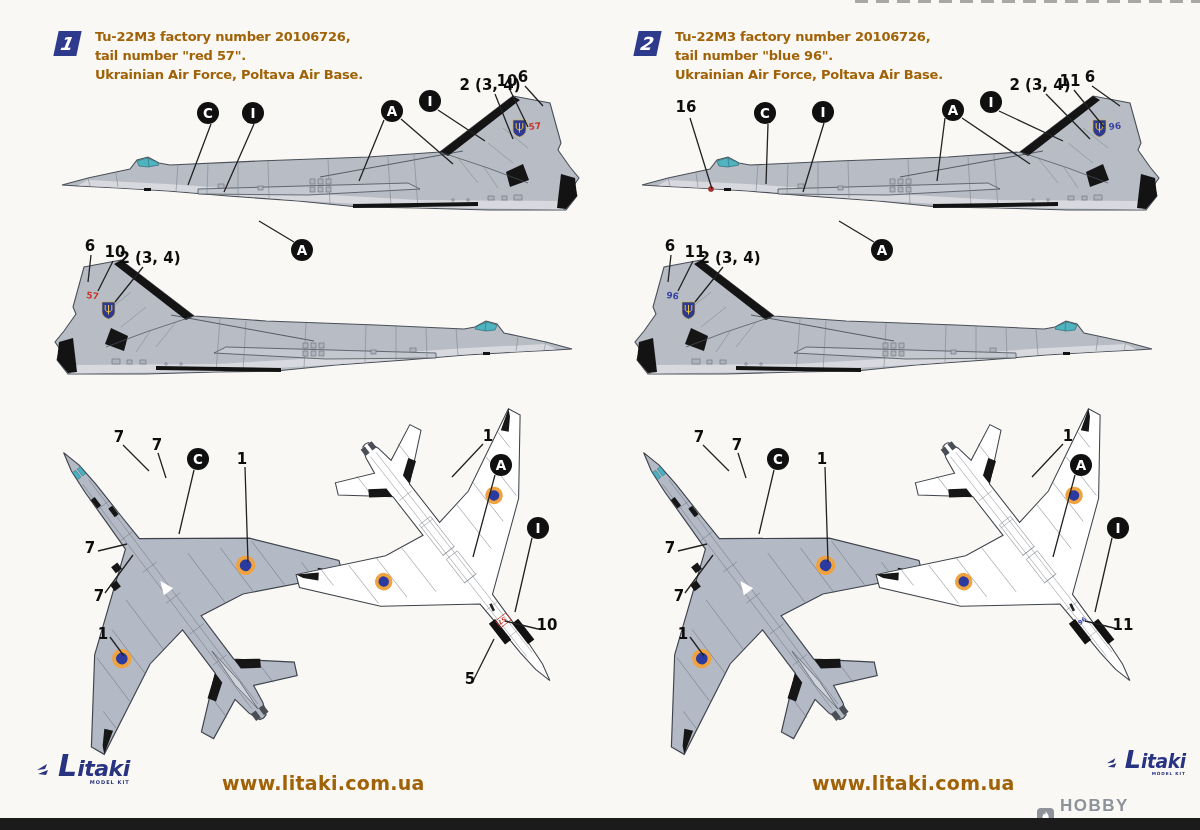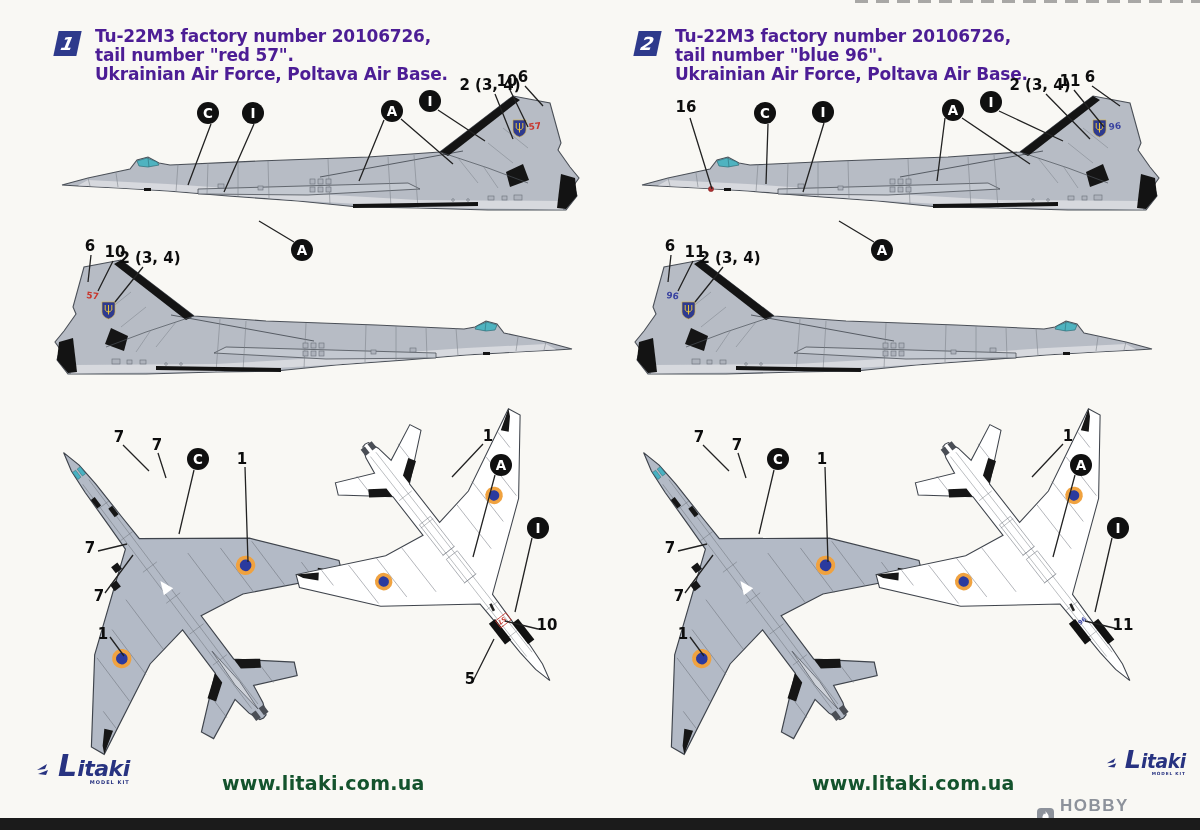--- a/index.html
+++ b/index.html
@@ -1,42 +1,42 @@
 <!DOCTYPE html>
 <html><head>
 <meta charset="utf-8">
 <style>
   html,body{margin:0;padding:0;background:#e8e6e0;}
   .page{position:relative;width:1200px;height:830px;background:#f9f8f4;overflow:hidden;
         font-family:"DejaVu Sans","Liberation Sans",sans-serif;}
   
   .badge{position:absolute;width:23px;height:25px;background:#2e3a8c;transform:skewX(-12deg);
          color:#fff;font-weight:bold;font-style:italic;font-size:18px;text-align:center;line-height:25px;}
-  .title{position:absolute;color:#4c1d95;font-weight:bold;font-size:17px;line-height:19px;letter-spacing:-0.2px;}
+  .title{position:absolute;color:#a16207;font-weight:bold;font-size:13px;line-height:19px;letter-spacing:-0.2px;}
   
   svg.art{position:absolute;overflow:visible;}
   svg.rotL{transform:rotate(-37deg);transform-origin:50% 50%;}
   svg.rotR{transform:rotate(142deg);transform-origin:50% 50%;}
   .defs-svg{position:absolute;width:0;height:0;overflow:hidden;}
   
   .overlay{position:absolute;left:0;top:0;pointer-events:none;}
   .ldr{stroke:#222;stroke-width:1.3;fill:none;}
   .cdot{fill:#101010;}
   .cltr{fill:#fff;font-size:13.5px;font-weight:bold;text-anchor:middle;}
   .clab{fill:#0d0d0d;font-size:15px;font-weight:bold;text-anchor:middle;}
   .tailnum{font-size:9px;font-weight:bold;}
   .s1 .tailnum,.decal-red{fill:#c8372d;}
   .s2 .tailnum,.decal-blue{fill:#3a43a0;}
   .mini-num{font-size:7px;font-weight:bold;}
   
   .litaki{position:absolute;color:#283381;display:flex;align-items:flex-start;}
   .logo-L{font-weight:bold;font-style:italic;font-size:30px;line-height:28px;}
   .logo-rest{font-weight:bold;font-style:italic;font-size:22px;line-height:26px;letter-spacing:-0.5px;}
   .logo-sub{font-size:5px;font-weight:bold;letter-spacing:1px;margin-top:-3px;text-align:right;}
-  .website{position:absolute;color:#14532d;font-weight:bold;font-size:19px;letter-spacing:0.3px;}
+  .website{position:absolute;color:#a16207;font-weight:bold;font-size:19px;letter-spacing:0.3px;}
   .watermark{position:absolute;display:flex;align-items:center;gap:6px;color:#8d929b;
              font-family:"Liberation Sans",sans-serif;font-weight:bold;font-size:17px;letter-spacing:1.5px;}
   .wm-icon{width:17px;height:17px;background:#8d929b;border-radius:4px;position:relative;}
   .blackbar{position:absolute;left:0;top:818px;width:1200px;height:12px;background:#1b1b1b;}
   .artifact-top{position:absolute;top:0;right:0;width:345px;height:3px;
     background:repeating-linear-gradient(90deg,rgba(70,70,70,.45) 0 13px,transparent 13px 21px);}
 </style>
 </head>
 <body>
 

